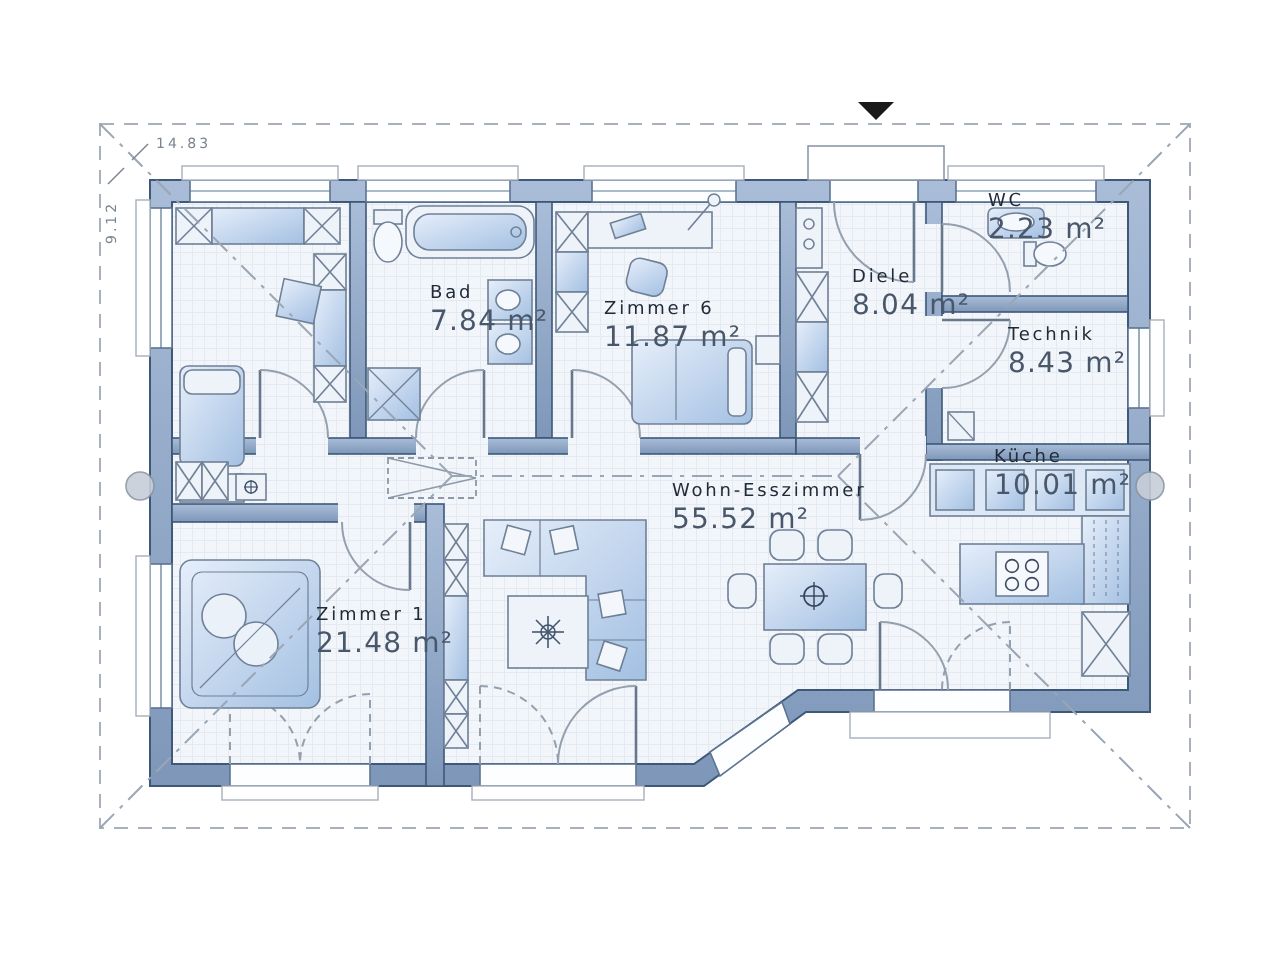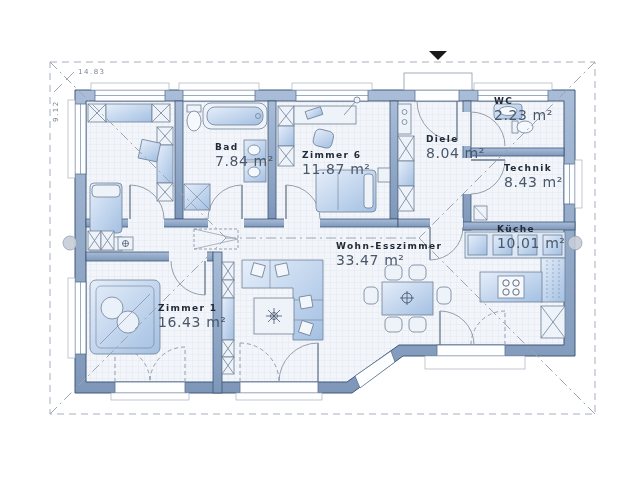--- a/index.html
+++ b/index.html
@@ -1,20 +1,20 @@
 <!DOCTYPE html>
 <html><head>
 <meta charset="utf-8">
 <style>
   html,body{margin:0;padding:0;background:#fff;}
   .stage{position:relative;width:640px;height:480px;background:#ffffff;
          font-family:"DejaVu Sans",sans-serif;overflow:hidden;}
   .stage svg{position:absolute;left:0;top:0;}
   .room-label{position:absolute;z-index:5;}
-  .room-name{font-size:9px;font-weight:bold;letter-spacing:1.4px;color:#212b37;white-space:nowrap;}
+  .room-name{font-size:9px;font-weight:normal;letter-spacing:1.4px;color:#212b37;white-space:nowrap;}
   .room-area{font-size:14px;letter-spacing:.6px;color:#49576a;margin-top:1px;white-space:nowrap;}
   .dim{position:absolute;font-size:7px;color:#7b8592;letter-spacing:1.5px;z-index:5;white-space:nowrap;}
   .dim-h{transform:rotate(-90deg);transform-origin:left top;}
 </style>
 </head>
 <body>
 
 <div class="stage">
 <svg width="640" height="480" viewBox="0 0 640 480">
   <defs>
@@ -344,23 +344,23 @@
 <div class="room-label" style="left:504px;top:163px">
   <div class="room-name">Technik</div>
   <div class="room-area">8.43 m²</div>
 </div>
 <div class="room-label" style="left:497px;top:224px">
   <div class="room-name">Küche</div>
   <div class="room-area">10.01 m²</div>
 </div>
 <div class="room-label" style="left:336px;top:241px">
   <div class="room-name">Wohn-Esszimmer</div>
-  <div class="room-area">33.47 m²</div>
+  <div class="room-area">55.52 m²</div>
 </div>
 <div class="room-label" style="left:158px;top:303px">
   <div class="room-name">Zimmer 1</div>
-  <div class="room-area">16.43 m²</div>
+  <div class="room-area">21.48 m²</div>
 </div>
 
 <div class="dim" style="left:78px;top:68px">14.83</div>
 <div class="dim dim-h" style="left:52px;top:122px">9.12</div>
 
 </div>
 
 </body></html>

